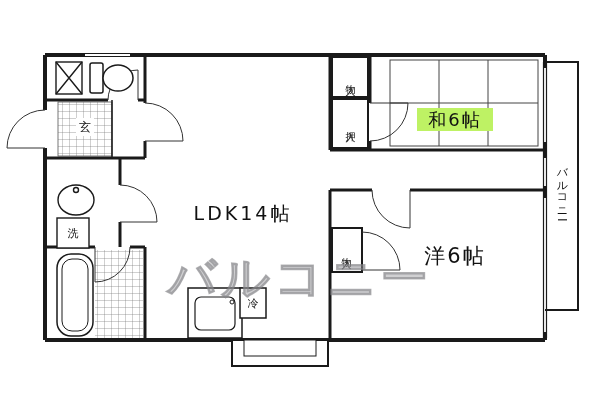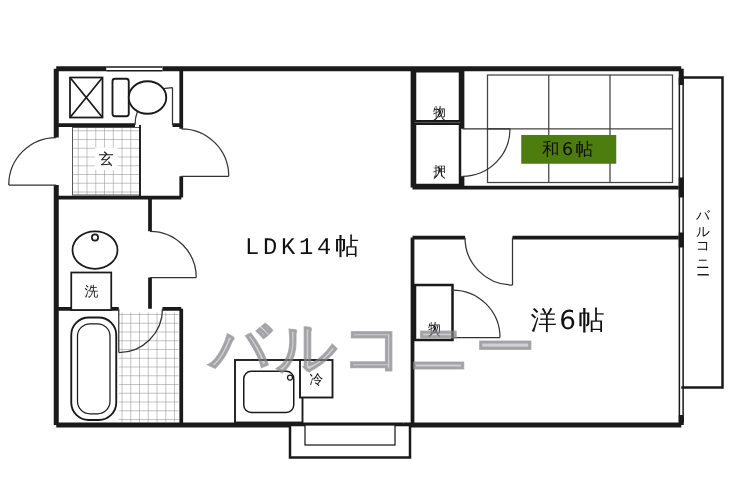--- a/index.html
+++ b/index.html
@@ -12,22 +12,22 @@
   }
   #plan svg{position:absolute;left:0;top:0;}
   .label{
     position:absolute;
     display:flex;align-items:center;justify-content:center;
     color:#111;
     font-family:"DejaVu Sans","Liberation Sans",sans-serif;
     pointer-events:none;
   }
   .vert{writing-mode:vertical-rl;text-orientation:upright;letter-spacing:1px;}
-  .lbl-ldk      {left:163px;top:184px;width:160px;height:26px;font-size:19px;letter-spacing:3px;font-family:Liberation Mono, monospace;}
-  .lbl-washitsu {left:417px;top:108px;width:76px;height:23px;font-size:14px;letter-spacing:2px;background:#4d7c0f;text-align:center;}
+  .lbl-ldk      {left:163px;top:201px;width:160px;height:26px;font-size:19px;letter-spacing:3px;}
+  .lbl-washitsu {left:417px;top:108px;width:76px;height:23px;font-size:18px;letter-spacing:2px;background:#bef264;text-align:center;}
   .lbl-youshitsu{left:395px;top:242px;width:120px;height:28px;font-size:21px;letter-spacing:2px;}
   .lbl-balcony  {left:549px;top:138px;width:24px;height:100px;font-size:11px;}
   .lbl-storage1 {left:338px;top:60px; width:24px;height:36px;font-size:10px;}
   .lbl-oshiire  {left:338px;top:104px;width:24px;height:40px;font-size:10px;}
   .lbl-storage2 {left:334px;top:232px;width:24px;height:38px;font-size:10px;}
   .lbl-genkan   {left:76px; top:118px;width:18px;height:18px;font-size:12px;background:#fff;}
   .lbl-laundry  {left:57px; top:218px;width:32px;height:30px;font-size:11px;}
   .lbl-fridge   {left:240px;top:288px;width:26px;height:30px;font-size:11px;}
   .watermark{
     position:absolute;left:150px;top:246px;width:300px;

